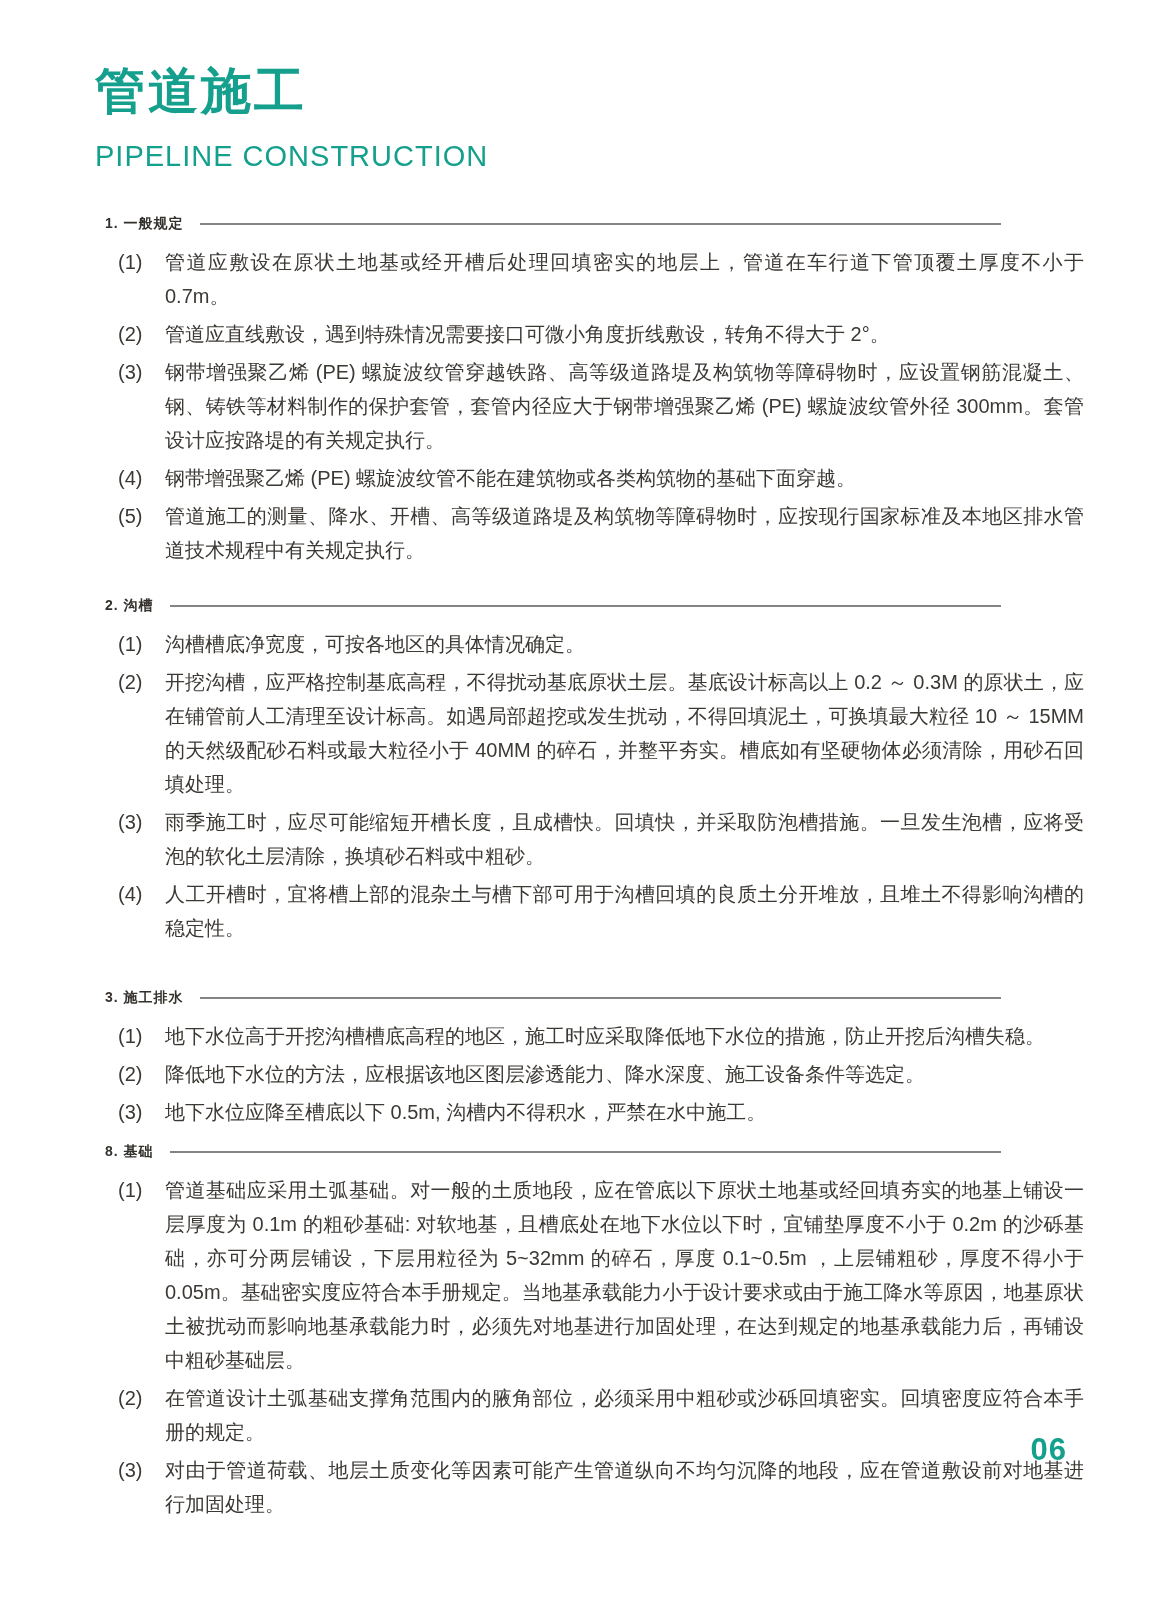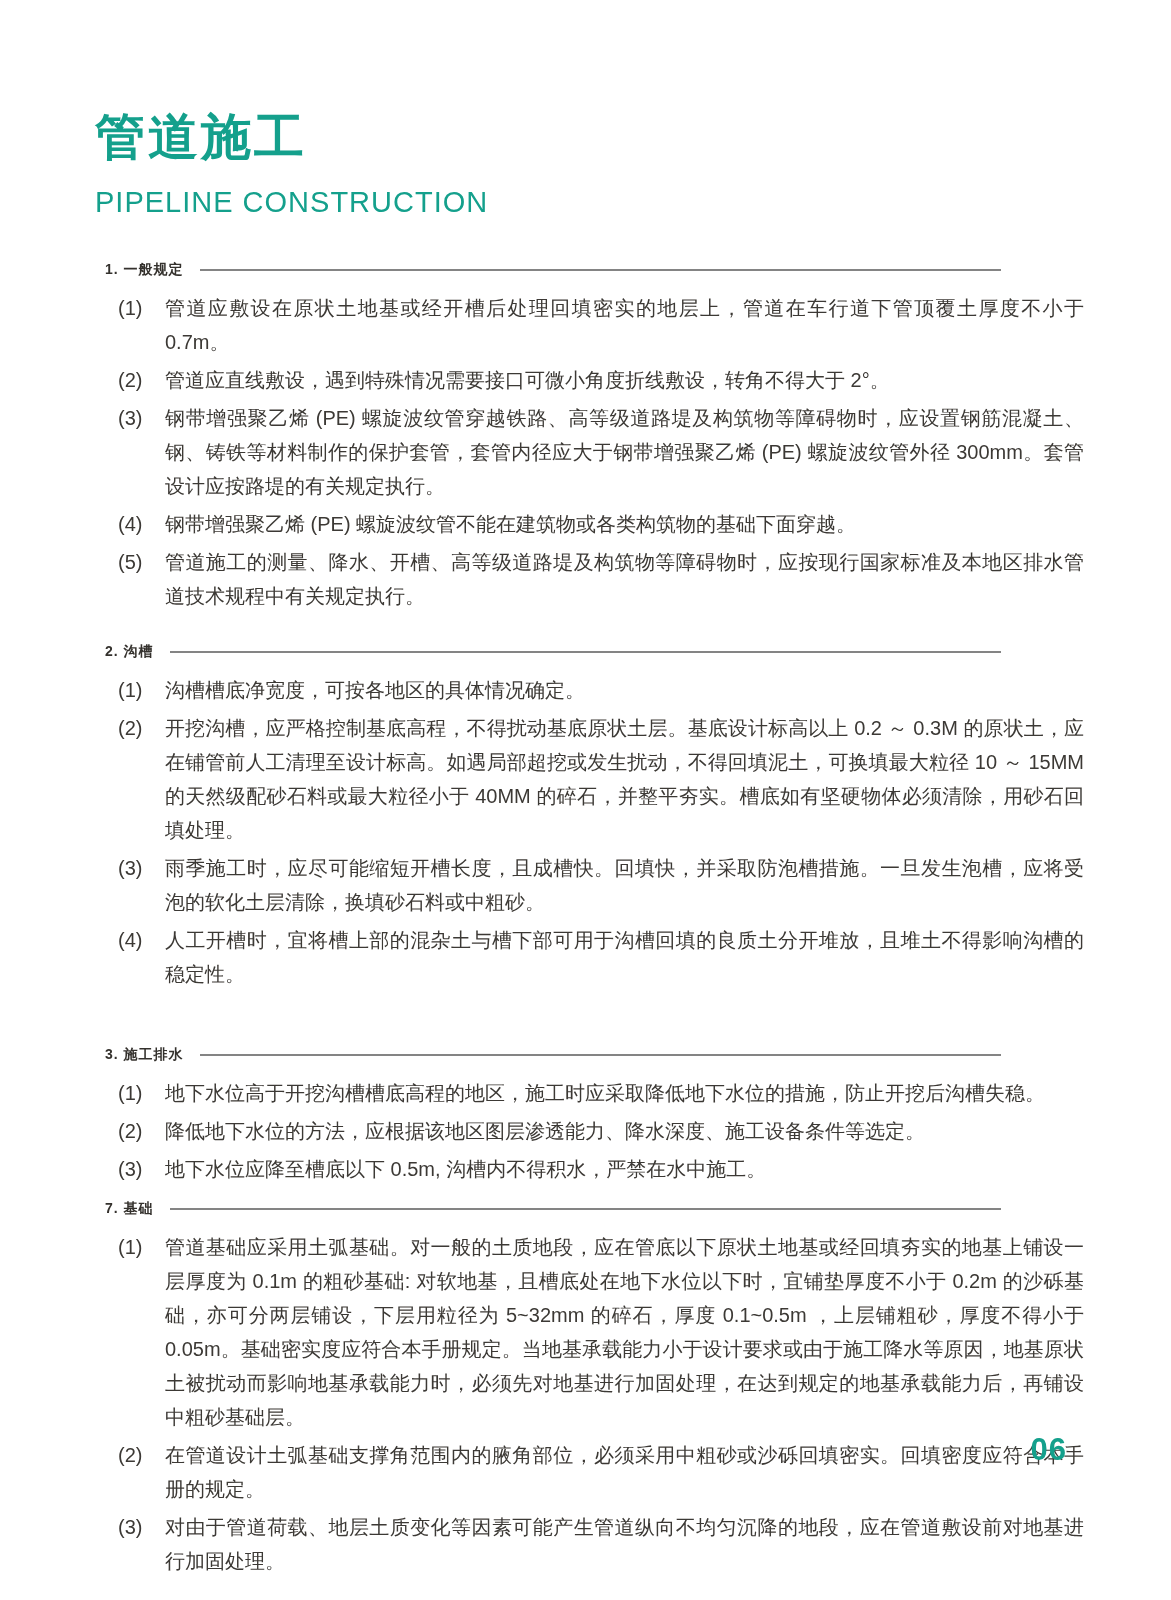--- a/index.html
+++ b/index.html
@@ -6,39 +6,39 @@
   * { box-sizing: border-box; }
   html, body { margin: 0; padding: 0; }
   body {
     width: 1171px; height: 1600px;
     background: #ffffff;
     position: relative;
     overflow: hidden;
     font-family: "Liberation Sans", "DejaVu Sans", sans-serif;
     color: var(--ink);
   }
-  .doc-header { padding: 110px 0 0 95px; }
+  .doc-header { padding: 64px 0 0 95px; }
   .doc-title {
     margin: 0;
     font-size: 50px;
     font-weight: bold;
     letter-spacing: 3px;
     color: var(--accent);
     line-height: 1.1;
   }
   .doc-subtitle {
     margin-top: 21px;
     font-size: 29px;
     letter-spacing: 1px;
     color: var(--accent);
   }
   .doc-section { margin-left: 105px; }
   .sec-1 { margin-top: 42px; }
   .sec-2 { margin-top: 30px; }
-  .sec-3 { margin-top: 55px; }
+  .sec-3 { margin-top: 44px; }
   .sec-4 { margin-top: 14px; }
   .sec-head {
     display: flex;
     align-items: center;
     gap: 16px;
     width: 896px;
   }
   .sec-title {
     font-size: 14px;
     font-weight: bold;
@@ -161,21 +161,21 @@
       </div>
       <div class="item">
         <span class="item-marker">(3)</span>
         <span class="item-text">地下水位应降至槽底以下 0.5m, 沟槽内不得积水，严禁在水中施工。</span>
       </div>
     </div>
   </section>
 
   <section class="doc-section sec-4">
     <div class="sec-head">
-      <span class="sec-title">7. 基础</span>
+      <span class="sec-title">8. 基础</span>
       <span class="sec-rule"></span>
     </div>
     <div class="items">
       <div class="item">
         <span class="item-marker">(1)</span>
         <span class="item-text">管道基础应采用土弧基础。对一般的土质地段，应在管底以下原状土地基或经回填夯实的地基上铺设一层厚度为 0.1m 的粗砂基础: 对软地基，且槽底处在地下水位以下时，宜铺垫厚度不小于 0.2m 的沙砾基础，亦可分两层铺设，下层用粒径为 5~32mm 的碎石，厚度 0.1~0.5m ，上层铺粗砂，厚度不得小于 0.05m。基础密实度应符合本手册规定。当地基承载能力小于设计要求或由于施工降水等原因，地基原状土被扰动而影响地基承载能力时，必须先对地基进行加固处理，在达到规定的地基承载能力后，再铺设中粗砂基础层。</span>
       </div>
       <div class="item">
         <span class="item-marker">(2)</span>
         <span class="item-text">在管道设计土弧基础支撑角范围内的腋角部位，必须采用中粗砂或沙砾回填密实。回填密度应符合本手册的规定。</span>

